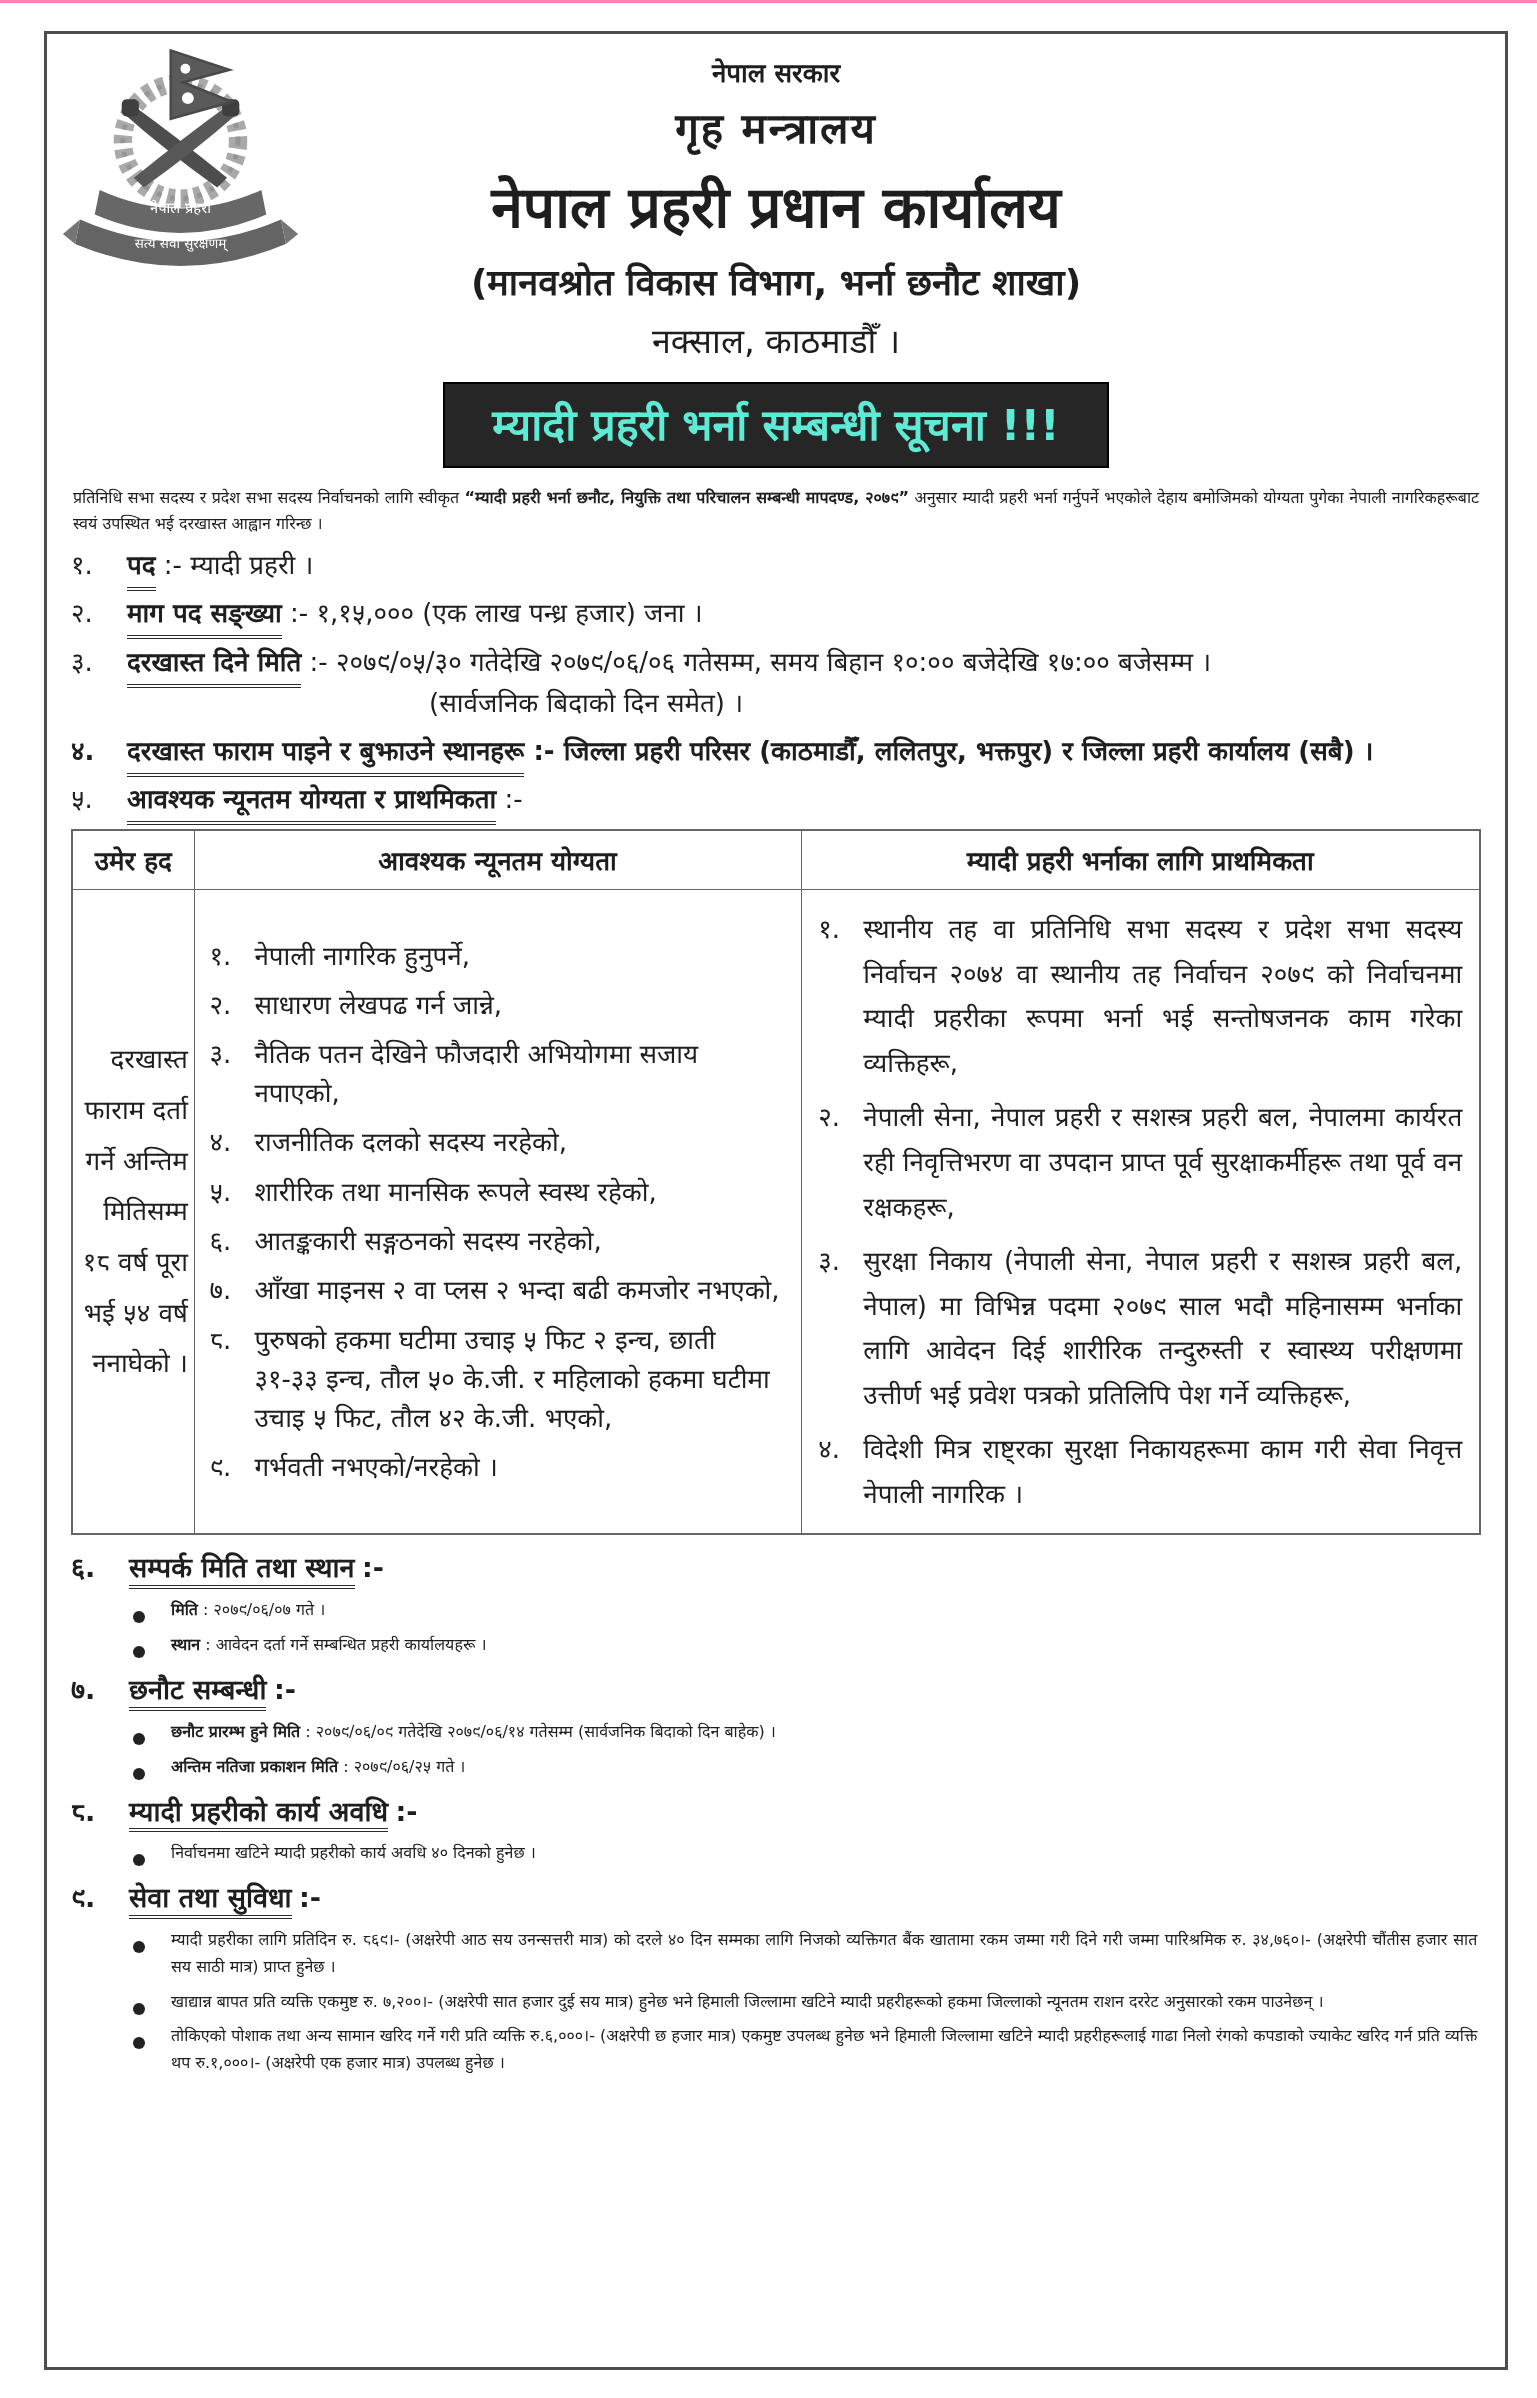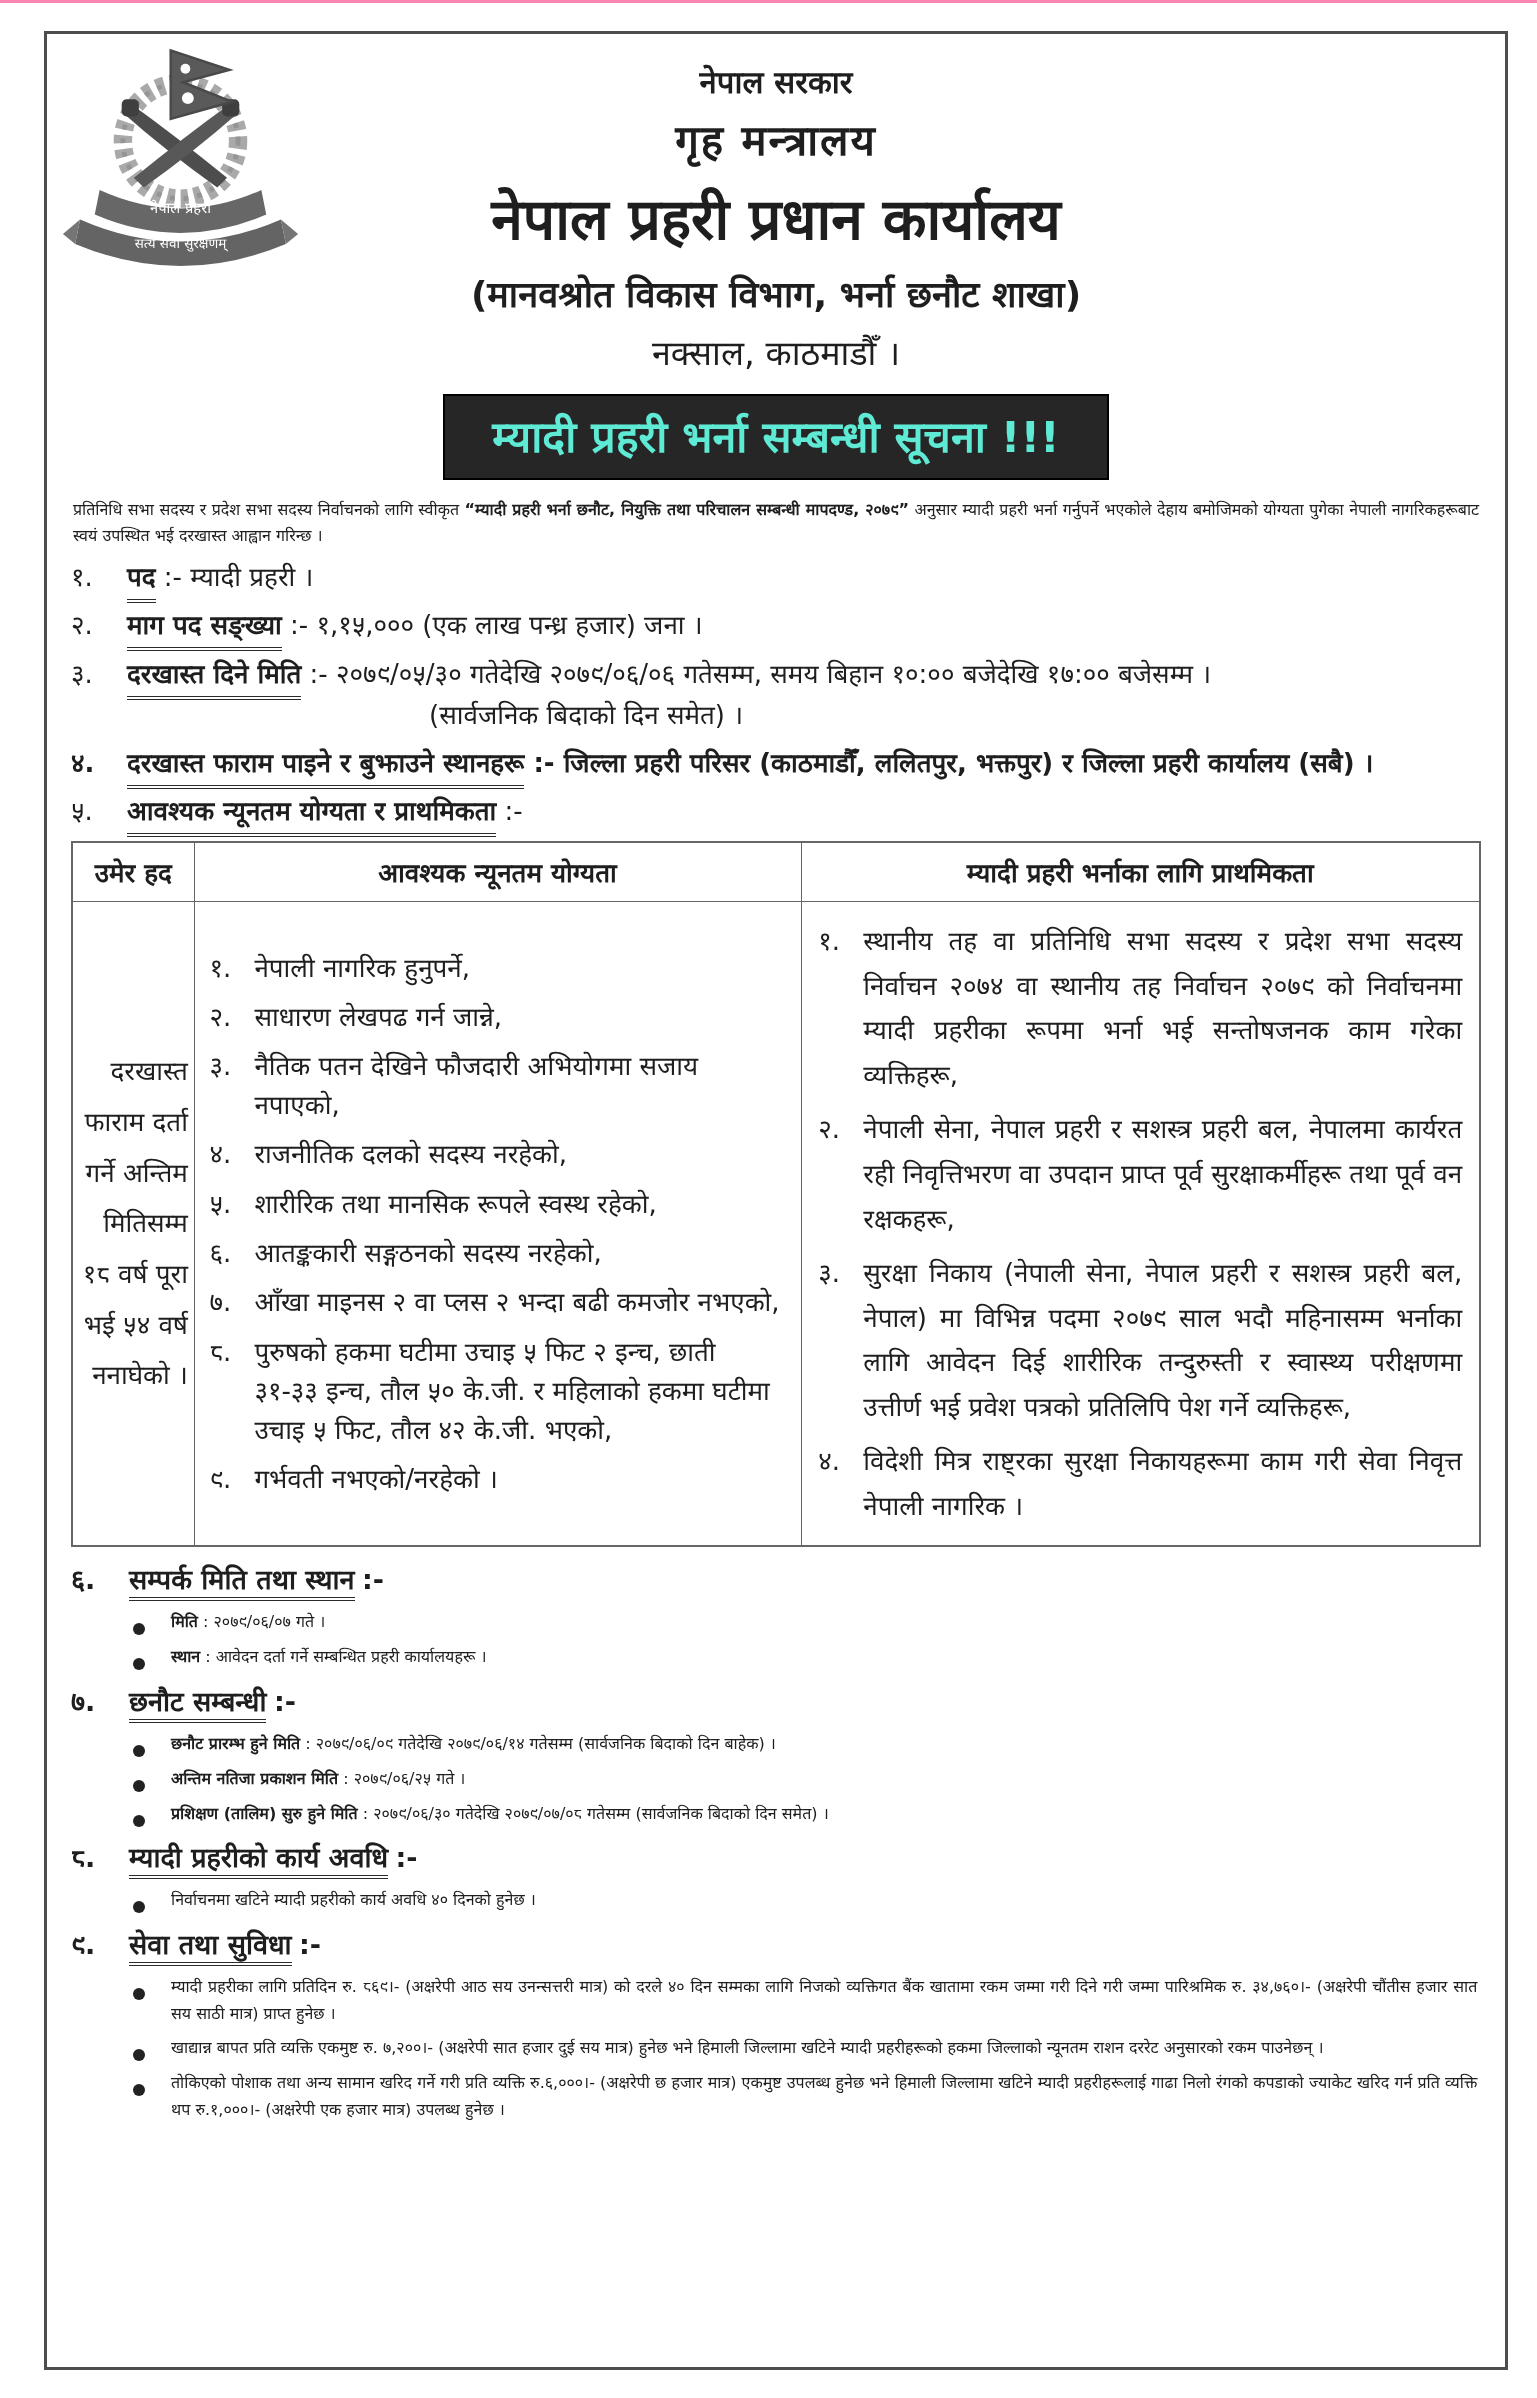--- a/index.html
+++ b/index.html
@@ -14,21 +14,21 @@
   .doc {
     position:absolute; left:44px; top:28px; width:1464px; height:2339px;
     border:3.7px solid #4d4d4d;
     padding:9.4px 24px 13px 24px;
     overflow:hidden;
     background:#fff;
   }
   
   .emblem { position:absolute; left:11.2px; top:9.4px; width:245px; height:245px; opacity:.92; }
   .hdr { text-align:center; }
-  .hdr-gov  { font-size:31px; font-weight:700; margin-top:17px; }
+  .hdr-gov  { font-size:26px; font-weight:700; margin-top:11px; }
   .hdr-min  { font-size:42px; font-weight:700; margin-top:7.5px; letter-spacing:1.9px;}
   .hdr-off  { font-size:57px; font-weight:800; margin-top:11.2px; }
   .hdr-dept { font-size:36px; font-weight:700; margin-top:13px; }
   .hdr-addr { font-size:34px; font-weight:400; margin-top:11.2px; }
   .banner {
     margin:19px auto 17px auto; width:fit-content;
     background:#262626; color:#5eead4; border:2.8px solid #000;
     padding:9.4px 47px 13px 47px; font-size:43px; font-weight:700;
   }
   
@@ -216,24 +216,20 @@
     <span><span class="sec-title">छनौट सम्बन्धी</span><span class="sec-colon">:-</span></span>
   </div>
   <div class="bullet">
       <span class="dot"></span>
       <span><span class="b-label">छनौट प्रारम्भ हुने मिति</span> <span>: २०७९/०६/०९ गतेदेखि २०७९/०६/१४ गतेसम्म (सार्वजनिक बिदाको दिन बाहेक) ।</span></span>
     </div>
   <div class="bullet">
       <span class="dot"></span>
       <span><span class="b-label">अन्तिम नतिजा प्रकाशन मिति</span> <span>: २०७९/०६/२५ गते ।</span></span>
     </div>
-  <div class="bullet">
-      <span class="dot"></span>
-      <span><span class="b-label">प्रशिक्षण (तालिम) सुरु हुने मिति</span> <span>: २०७९/०६/३० गतेदेखि २०७९/०७/०८ गतेसम्म (सार्वजनिक बिदाको दिन समेत) ।</span></span>
-    </div>
 
   <div class="sec-head">
     <span class="num">८.</span>
     <span><span class="sec-title">म्यादी प्रहरीको कार्य अवधि</span><span class="sec-colon">:-</span></span>
   </div>
   <div class="bullet">
       <span class="dot"></span>
       <span>निर्वाचनमा खटिने म्यादी प्रहरीको कार्य अवधि ४० दिनको हुनेछ ।</span>
     </div>
 

